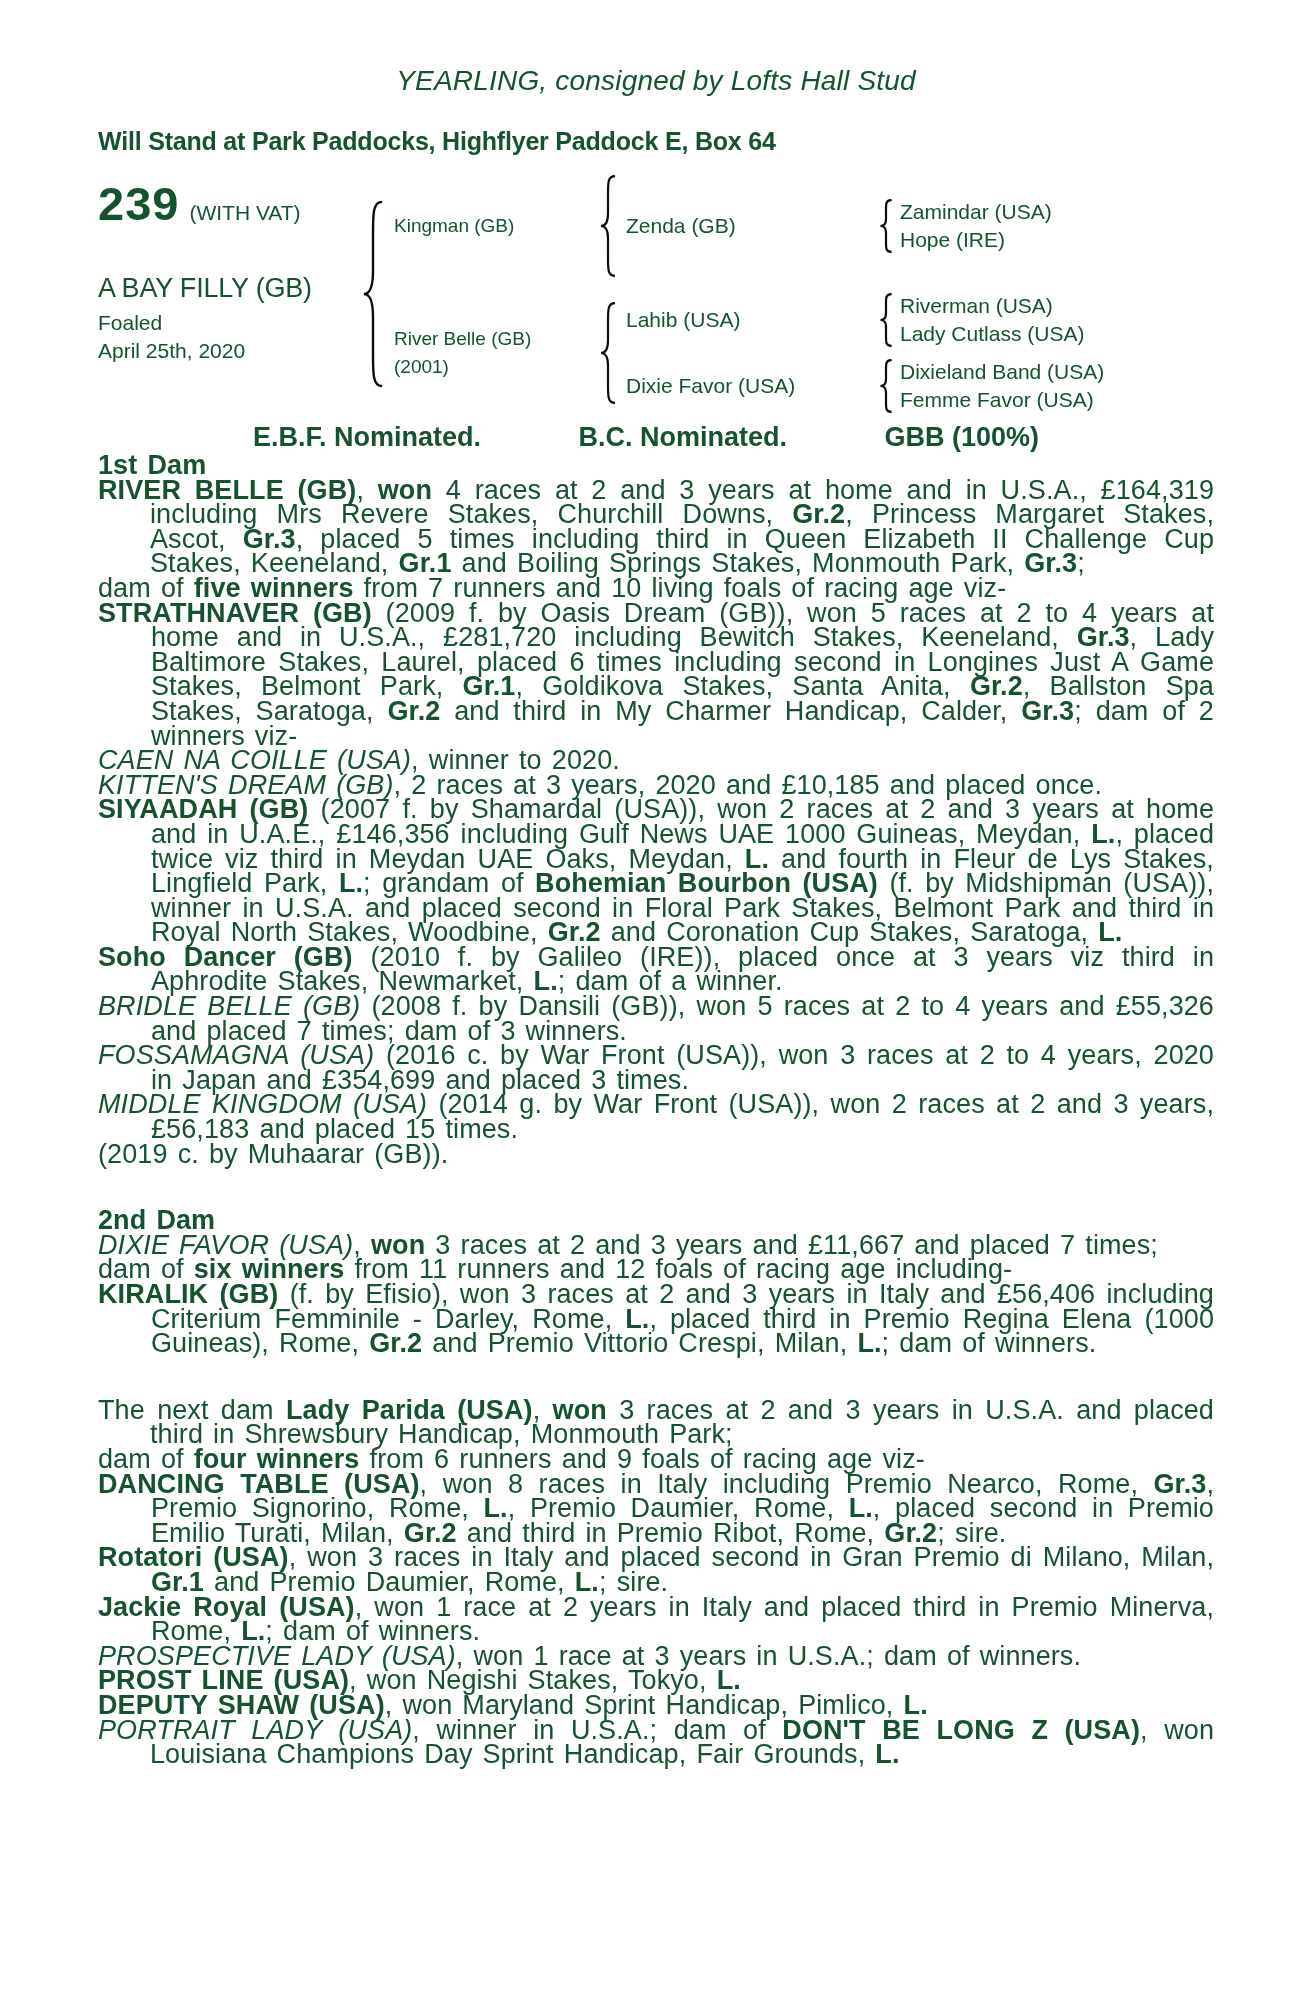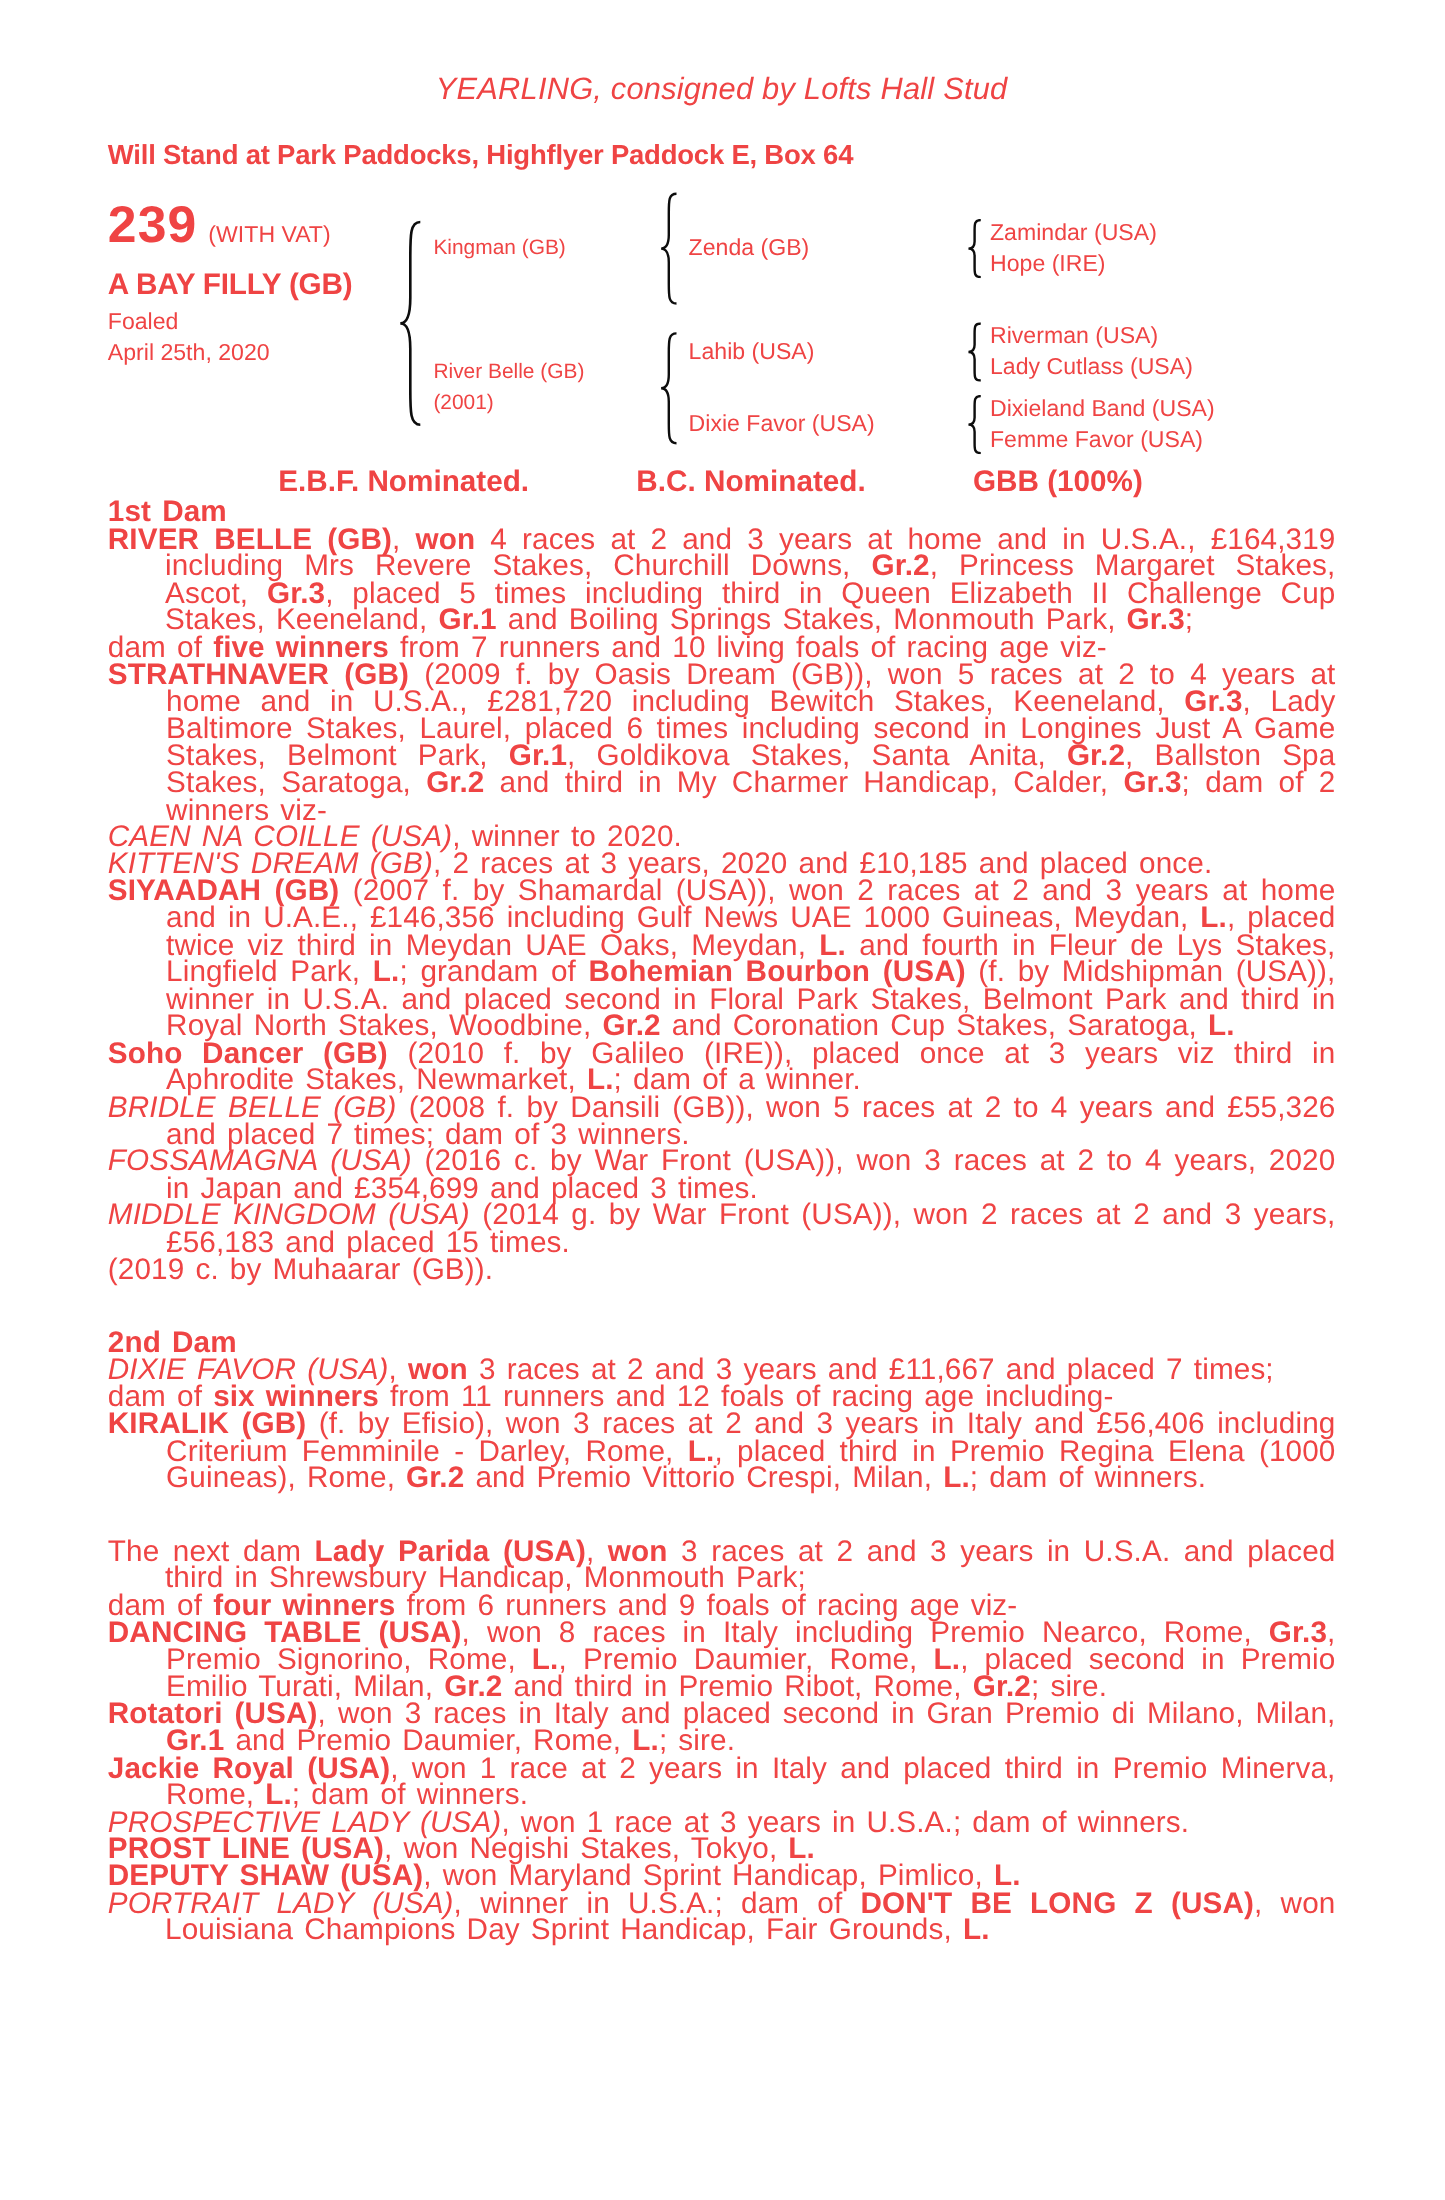--- a/index.html
+++ b/index.html
@@ -5,21 +5,21 @@
   html,body{margin:0;padding:0;background:#e8e8e8;}
   .page{
     position:relative;
     width:1314px;
     height:2000px;
     margin:0 auto;
     background:#ffffff;
     box-sizing:border-box;
     padding:64px 100px 30px 98px;
     font-family:"Liberation Sans", sans-serif;
-    color:#ef4444;
+    color:#14532d;
     overflow:hidden;
   }
   
   .title{
     text-align:center;
     font-style:italic;
     font-size:28px;
     line-height:34px;
     margin-bottom:28px;
     letter-spacing:.2px;
@@ -30,21 +30,21 @@
     line-height:30px;
     letter-spacing:-.2px;
     margin-bottom:18px;
   }
   
   .ped{display:flex;align-items:flex-start;margin-bottom:8px;}
   .ped-left{width:262px;flex:0 0 262px;}
   .lot-row{display:flex;align-items:baseline;gap:10px;margin-top:2px;}
   .lot-num{font-weight:bold;font-size:47px;letter-spacing:1px;}
   .lot-vat{font-size:21px;}
-  .horse-name{font-weight:bold;font-size:27px;letter-spacing:-.2px;margin-top:12px;}
+  .horse-name{font-weight:normal;font-size:27px;letter-spacing:-.2px;margin-top:42px;}
   .foaled{font-size:21px;line-height:30px;margin-top:4px;}
   .foaled2{font-size:21px;line-height:26px;}
   .ped-right{display:flex;align-items:center;}
   .brace{flex:0 0 auto;}
   .brace svg{display:block;width:100%;height:100%;}
   .brace.main{width:26px;height:192px;margin-right:8px;}
   .brace.mid{width:20px;height:104px;margin-right:8px;}
   .brace.small{width:16px;height:54px;margin-right:6px;}
   .gen2col{display:flex;flex-direction:column;gap:14px;}
   .gen2block{display:flex;align-items:center;}

